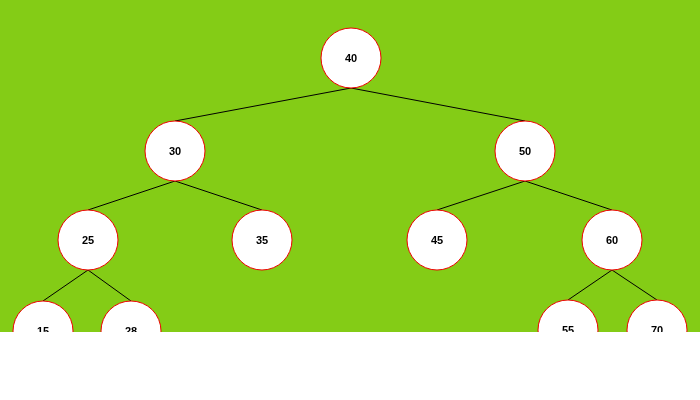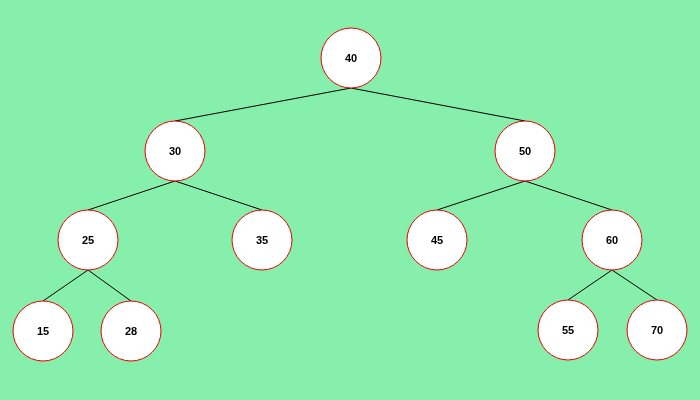--- a/index.html
+++ b/index.html
@@ -1,21 +1,21 @@
 <!DOCTYPE html>
 <html><head>
 <meta charset="utf-8">
 <style>
   html, body { margin: 0; padding: 0; }
   body { background: #ffffff; font-family: "Liberation Sans", sans-serif; }
   #stage {
     position: relative;
     width: 700px;
-    height: 400px;
-    background: #86efac;
+    height: 332px;
+    background: #84cc16;
     overflow: hidden;
   }
   #tree-svg { position: absolute; left: 0; top: 0; display: block; }
   .node-label {
     font-family: "Liberation Sans", sans-serif;
     font-weight: bold;
     font-size: 11px;
   }
 </style>
 </head>

